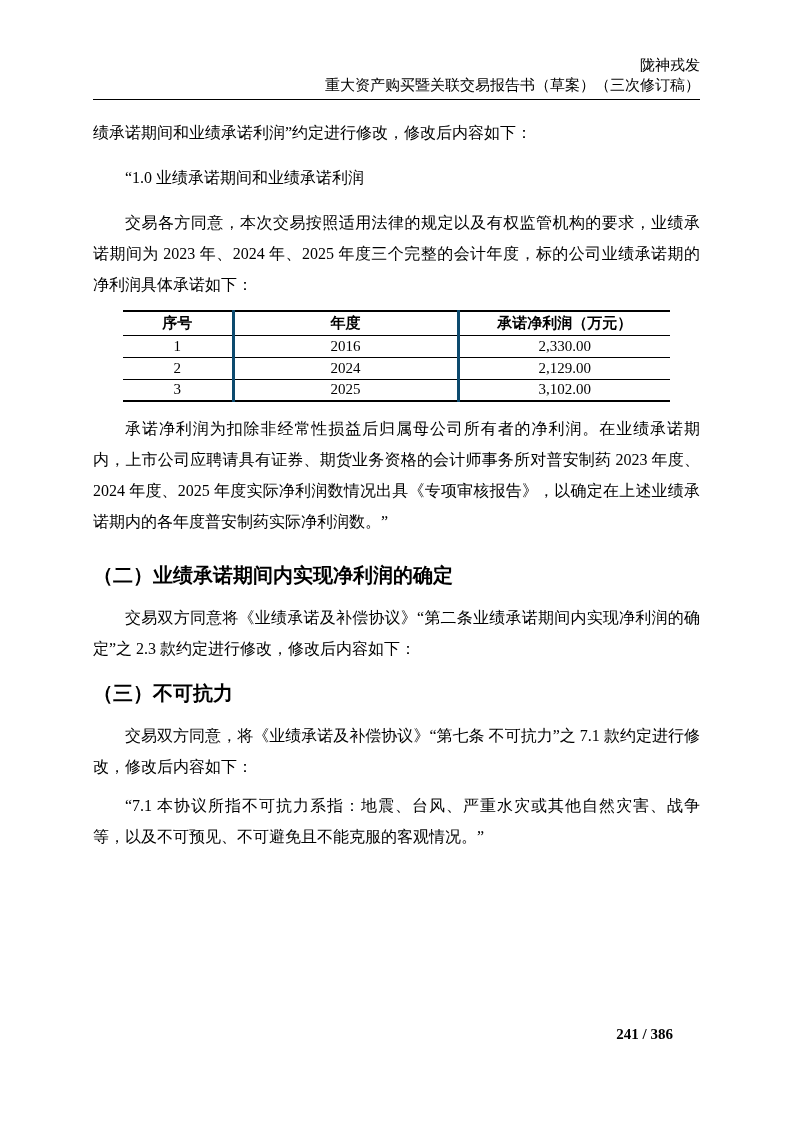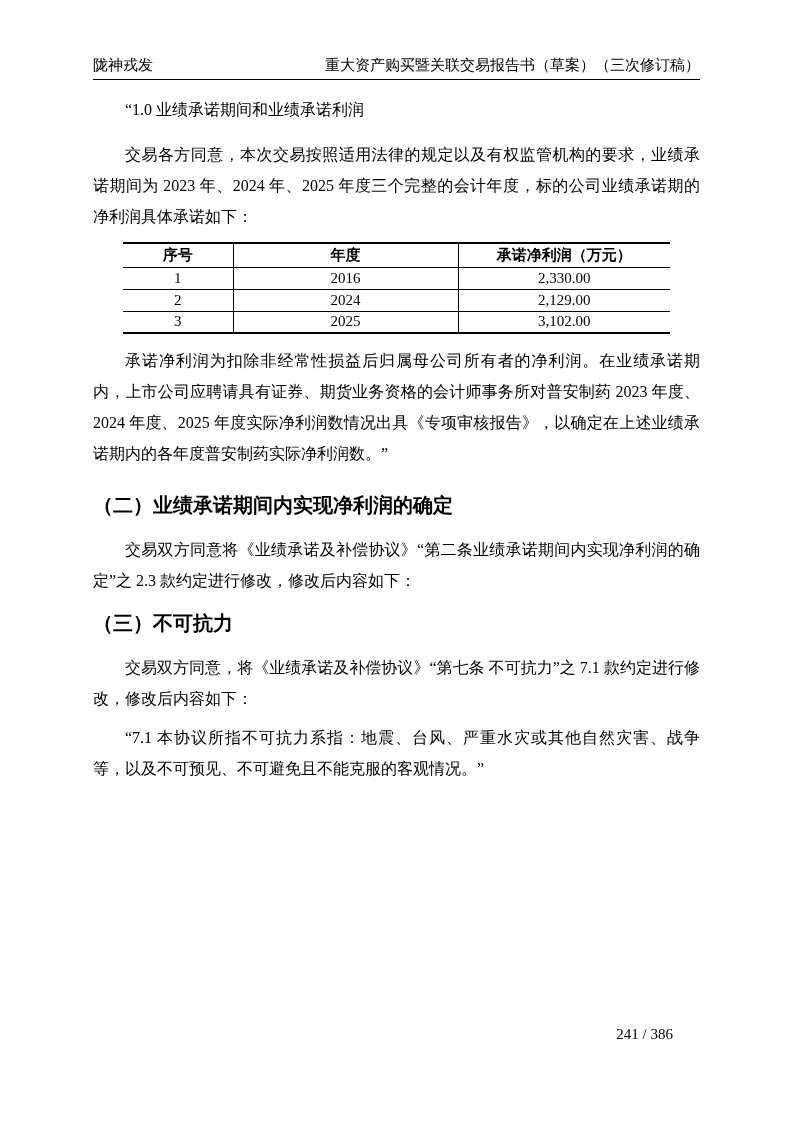--- a/index.html
+++ b/index.html
@@ -16,36 +16,37 @@
   
   .page-header {
     margin: 55px 93px 0 93px;
     display: flex;
     justify-content: space-between;
     align-items: flex-end;
     font-size: 15px;
     line-height: 20px;
     padding-bottom: 4px;
     border-bottom: 1.5px solid #000000;
+    flex-direction: column;
   }
   
   .content { margin: 0 93px; }
   .content p {
     font-size: 16px;
     line-height: 31px;
     text-align: justify;
     text-indent: 2em;
     margin-top: 14px;
   }
   p.no-indent { text-indent: 0; }
   p.continuation { margin-top: 17px; }
   p.after-table { margin-top: 11px; }
   p.quote-clause { margin-top: 8px; }
   h2 {
-    font-family: Liberation Mono, monospace;
+    font-family: Liberation Sans, sans-serif;
     font-size: 20px;
     line-height: 26px;
     font-weight: bold;
     margin-top: 25px;
   }
   h2.section3 { margin-top: 16px; }
   .sec2-intro { margin-top: 12px; }
   
   table.commit-table {
     width: 547px;
@@ -55,52 +56,53 @@
     border-bottom: 2.5px solid #000000;
     table-layout: fixed;
   }
   table.commit-table th, table.commit-table td {
     font-family: "Liberation Serif", "DejaVu Serif", serif;
     font-size: 15px;
     text-align: center;
     vertical-align: middle;
     height: 22px;
     padding: 0 4px;
-    border-left: 1px solid #0c4a6e;
+    border-left: 3px solid #0c4a6e;
     border-right: 1px solid #000000;
     border-bottom: 1.5px solid #000000;
   }
   table.commit-table th { font-weight: bold; height: 24px; }
   table.commit-table th:first-child, table.commit-table td:first-child { border-left: none; }
   table.commit-table th:last-child, table.commit-table td:last-child { border-right: none; }
   table.commit-table tr:last-child td { border-bottom: none; }
   col.c1 { width: 110px; }
   col.c2 { width: 225px; }
   col.c3 { width: 212px; }
   
   .page-footer {
     position: absolute;
     top: 1026px;
     right: 120px;
     font-size: 15px;
-    font-weight: normal;
+    font-weight: bold;
   }
 </style>
 </head>
 <body>
 
 <div class="page">
 
   <div class="page-header">
     <span>陇神戎发</span>
     <span>重大资产购买暨关联交易报告书（草案）（三次修订稿）</span>
   </div>
 
   <div class="content">
 
+    <p class="no-indent continuation">绩承诺期间和业绩承诺利润”约定进行修改，修改后内容如下：</p>
 
     <p>“1.0 业绩承诺期间和业绩承诺利润</p>
 
     <p>交易各方同意，本次交易按照适用法律的规定以及有权监管机构的要求，业绩承诺期间为 2023 年、2024 年、2025 年度三个完整的会计年度，标的公司业绩承诺期的净利润具体承诺如下：</p>
 
     <table class="commit-table">
       <colgroup>
           <col class="c1">
           <col class="c2">
           <col class="c3">

